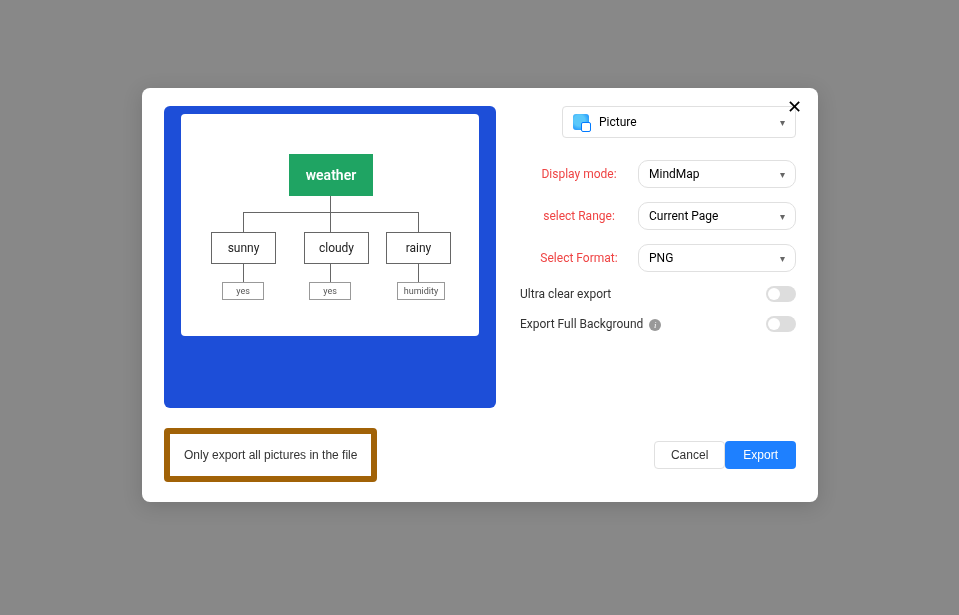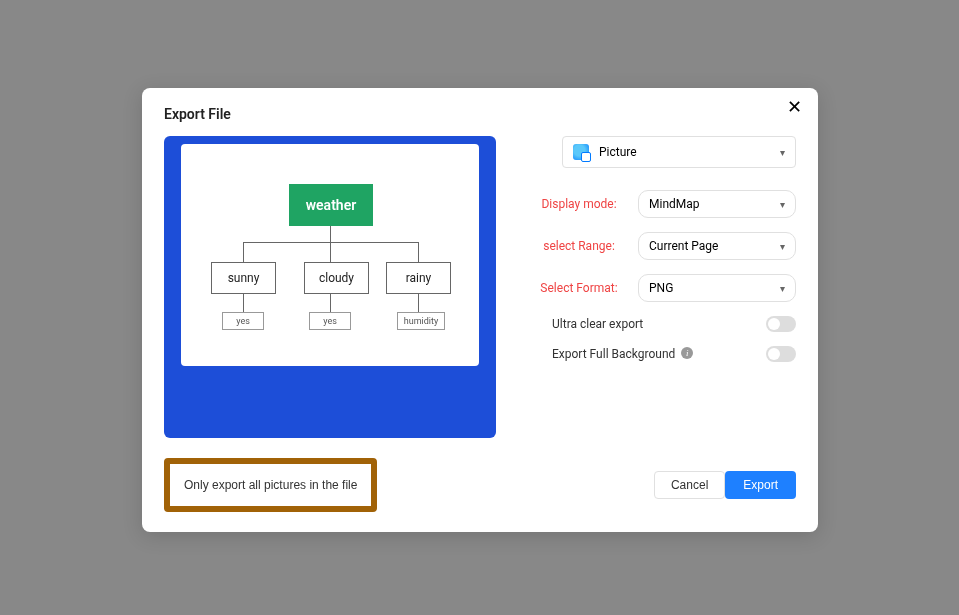--- a/index.html
+++ b/index.html
@@ -168,23 +168,22 @@
     }
     .toggle-row {
       display: flex;
       align-items: center;
       margin-bottom: 14px;
     }
     .toggle-label {
       font-size: 12px;
       color: #333;
       display: flex;
-      align-items: flex-start;
+      align-items: flex-end;
       gap: 6px;
-      margin-left: 32px;
     }
     .info-icon {
       width: 12px;
       height: 12px;
       border-radius: 50%;
       background: #999;
       color: #fff;
       font-size: 9px;
       display: inline-flex;
       align-items: center;
@@ -247,21 +246,20 @@
       padding: 6px 18px;
       font-size: 12px;
       cursor: pointer;
     }
   </style>
 </head>
 <body>
 
 <div class="modal">
   <div class="close-btn">✕</div>
-  <div class="title">Export File</div>
 
   <div class="content">
     <div class="preview-panel">
       <div class="preview-inner">
         <div class="mm-root">weather</div>
 
         <div class="mm-line" style="left:149px;top:82px;width:1px;height:16px;"></div>
         <div class="mm-line" style="left:62px;top:98px;width:176px;height:1px;"></div>
         <div class="mm-line" style="left:62px;top:98px;width:1px;height:20px;"></div>
         <div class="mm-line" style="left:149px;top:98px;width:1px;height:20px;"></div>

